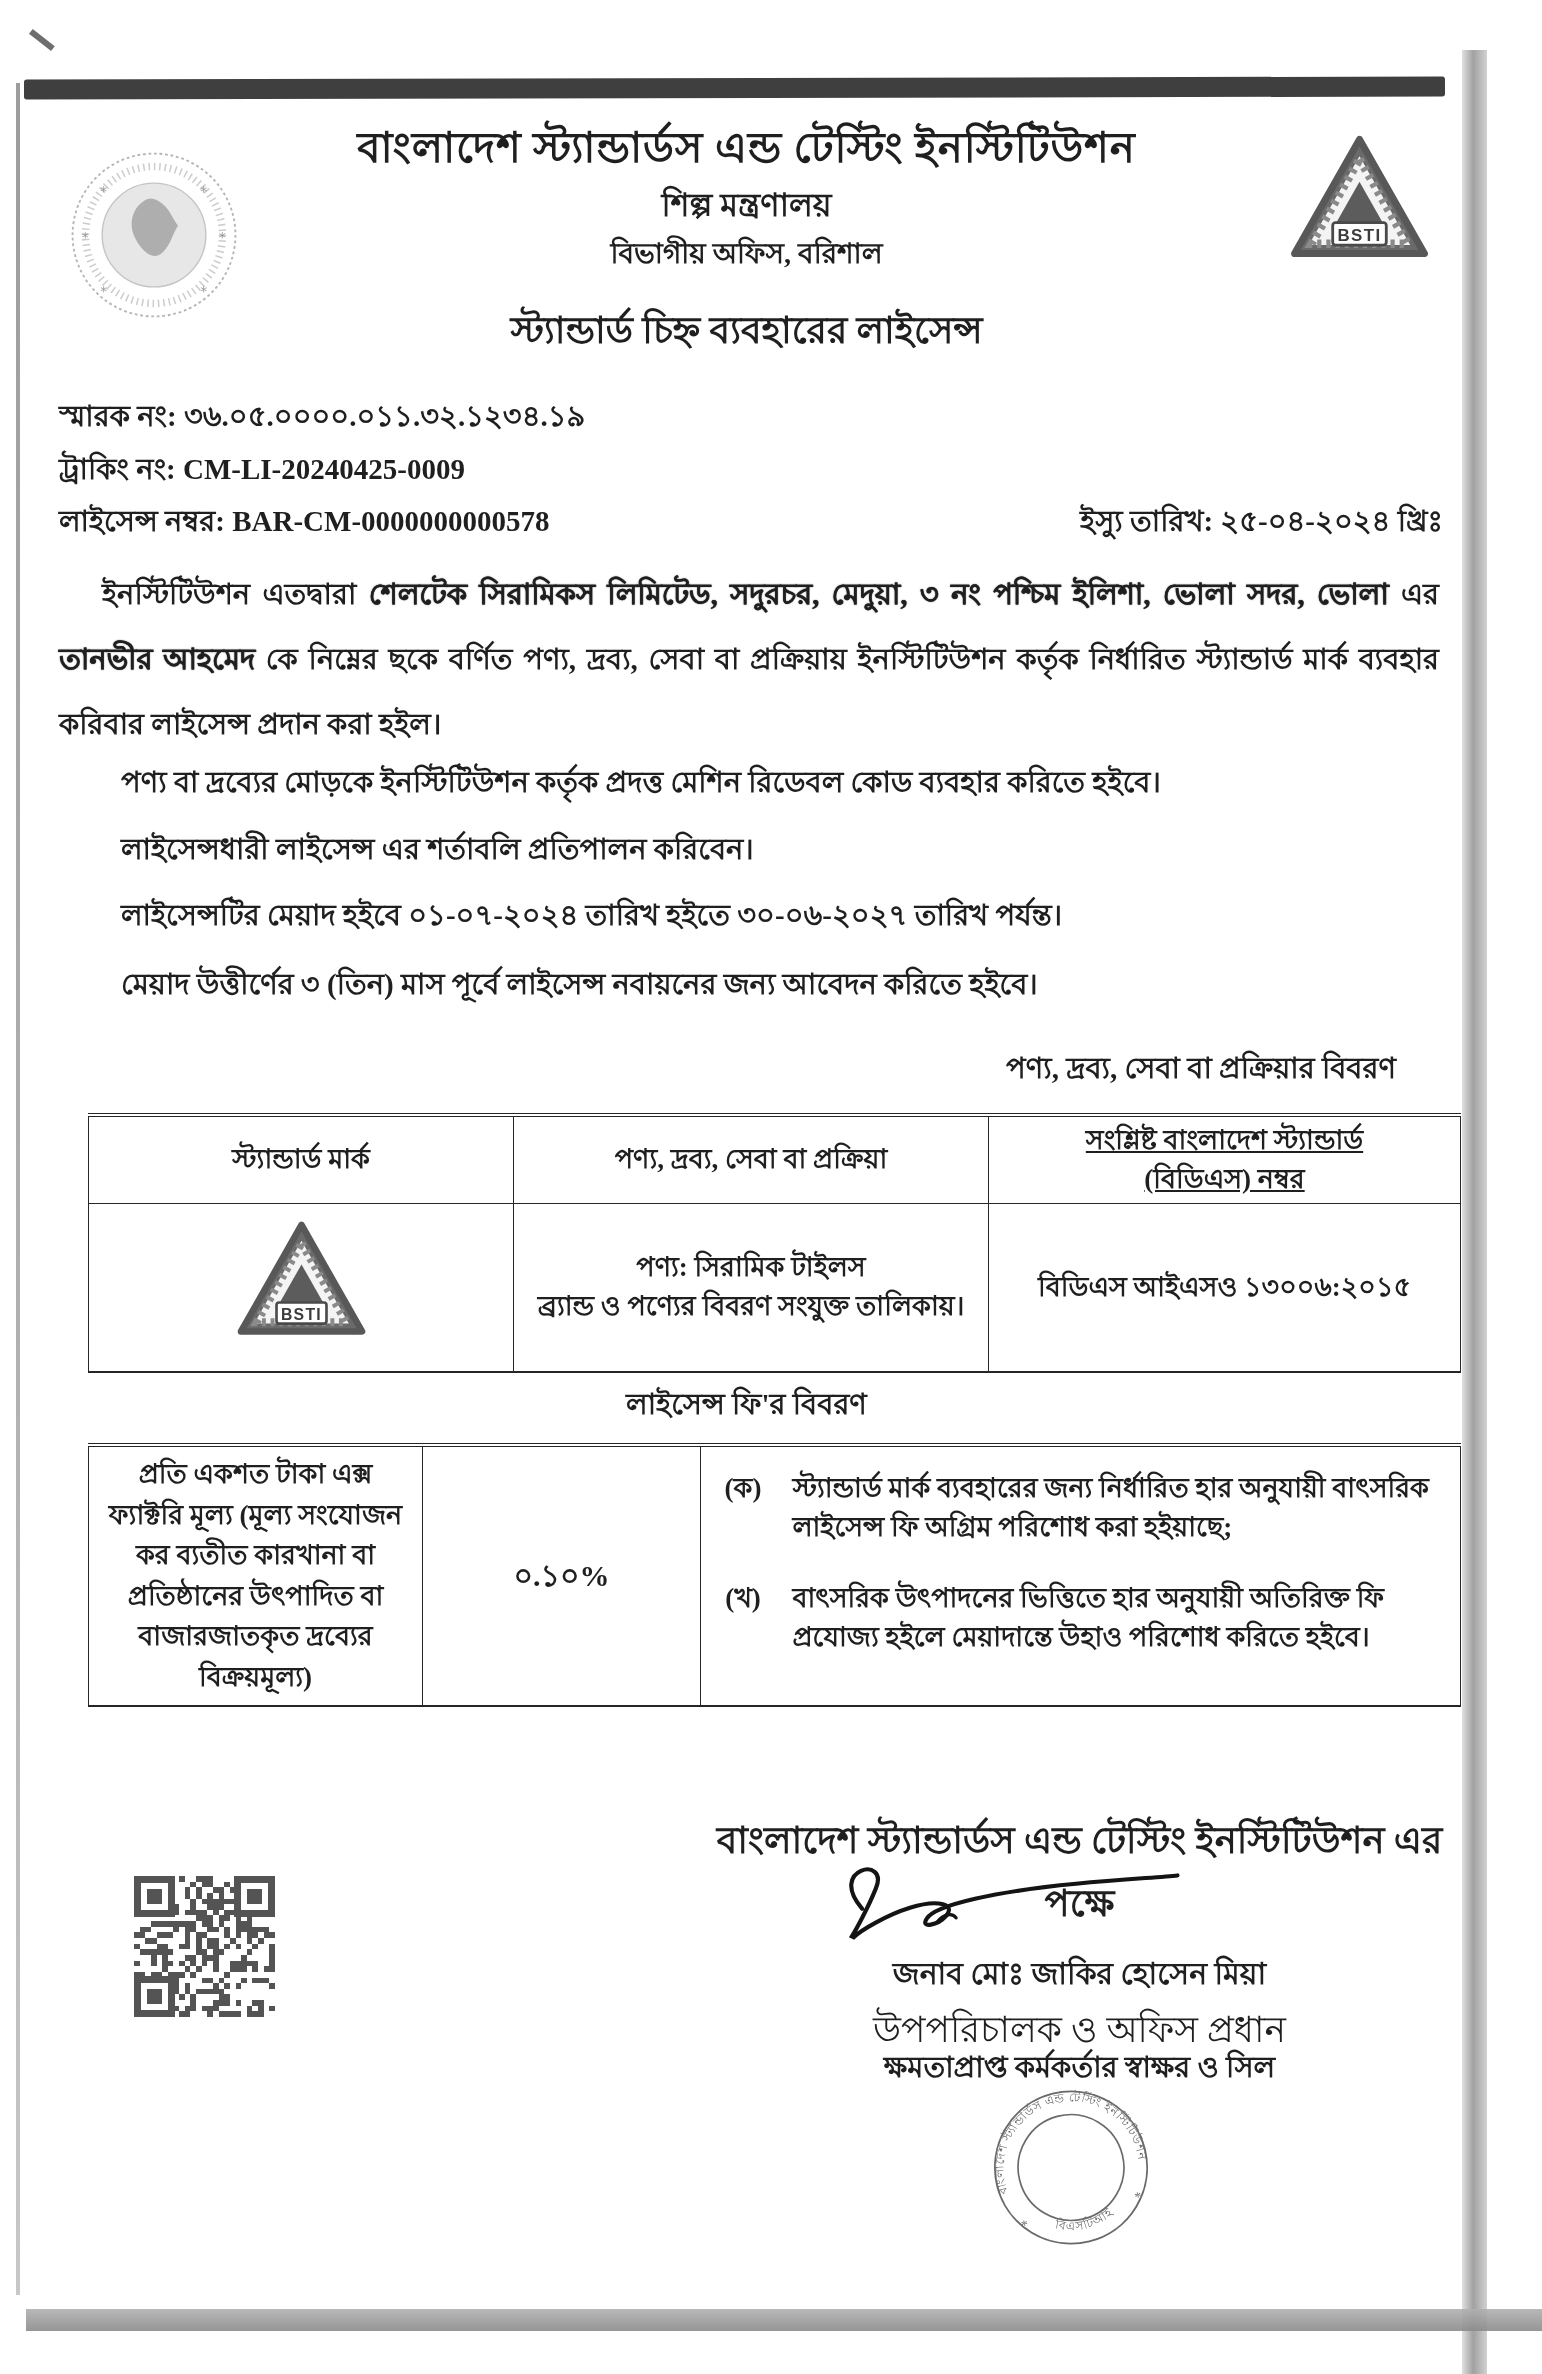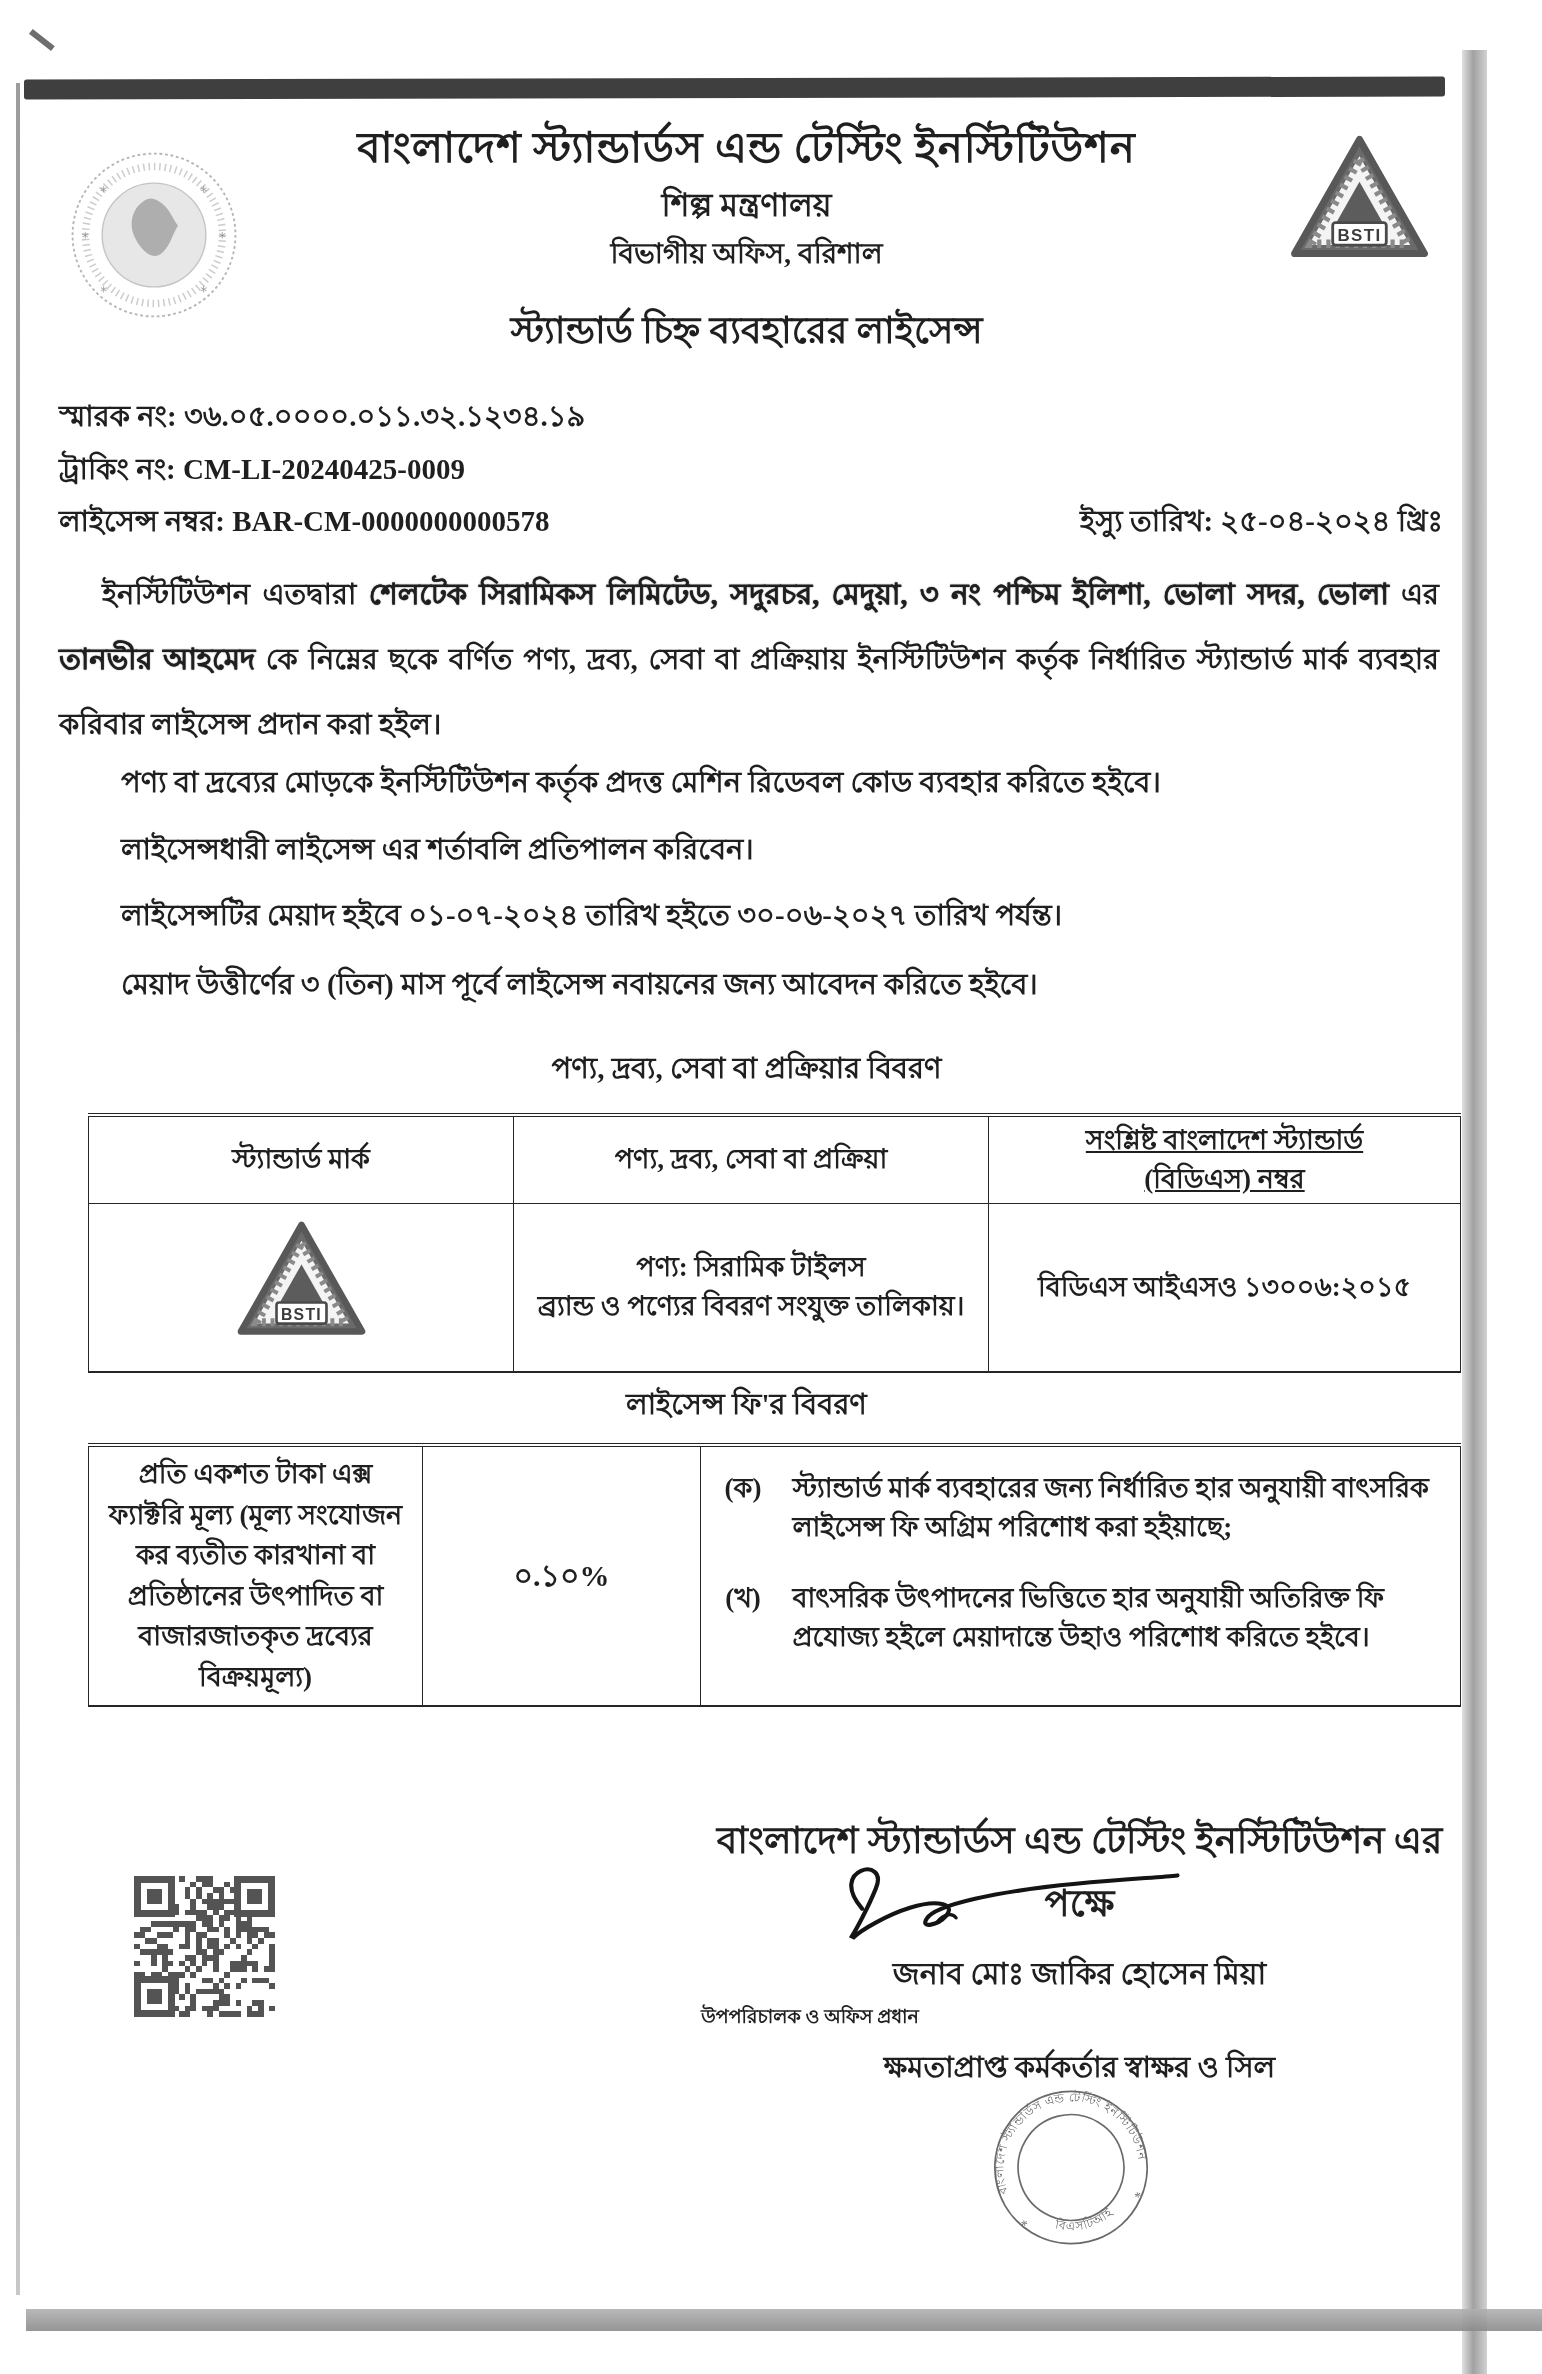--- a/index.html
+++ b/index.html
@@ -23,42 +23,42 @@
   .m1{top:393px;} .m2{top:446px;}
   .m3{top:498px;display:flex;justify-content:space-between;}
   
   .grant{left:59px;top:562px;width:1380px;font-size:29px;line-height:65px;text-align:justify;text-indent:43px;font-weight:600;}
   .grant b{font-weight:800;text-shadow:0 0 1.3px #333,0.4px 0.4px 0 #555;}
   
   .cond{left:121px;width:1317px;font-size:29px;font-weight:600;}
   .c1{top:759px;} .c2{top:826px;} .c3{top:892px;} .c4{top:961px;}
   
   .sec-title{left:97px;width:1299px;text-align:center;font-size:29px;font-weight:700;}
-  .t1{top:1045px;} .t2{top:1381px;}
+  .t1{top:1045px;text-align:right;} .t2{top:1381px;}
   
   table.doc{border-collapse:collapse;table-layout:fixed;width:1372px;}
   table.doc th,table.doc td{border:1.9px solid #262626;padding:3.7px 9.3px;font-size:27px;font-weight:600;
       text-align:center;vertical-align:middle;line-height:1.45;}
   table.doc{border-top:4.6px double #262626;border-bottom:2.8px solid #262626;}
   .prod-table{left:88px;top:1113px;}
   .prod-table tr.hd th{height:76px;}
   .prod-table tr.bd td{height:160px;}
   .fee-table{left:88px;top:1443px;}
   .fee-table tr.hd th{height:78px;}
   .fee-table tr.bd td{height:223px;}
   .fee-pay-cell{text-align:left !important;vertical-align:top !important;padding:22px 16.7px 7.4px 13px !important;}
   .pay-item{display:flex;gap:20.4px;align-items:flex-start;}
   .pay-item + .pay-item{margin-top:32px;}
   .pay-marker{flex:0 0 58px;text-align:center;}
   .pay-text{flex:1;}
   .rate-cell{font-size:30px !important;}
   
   .sig-behalf{left:701px;top:1811px;width:757px;text-align:center;font-size:37px;font-weight:600;}
   .sig-name{left:701px;top:1950px;width:757px;text-align:center;font-size:30px;font-weight:700;}
-  .sig-desig{left:701px;top:2002px;width:757px;text-align:left;font-size:19px;font-weight:700;}
+  .sig-desig{left:701px;top:2002px;width:757px;text-align:center;font-size:36px;font-weight:400;}
   .sig-note{left:701px;top:2044px;width:757px;text-align:center;font-size:29px;font-weight:600;}
   
   .qr{left:134px;top:1876px;width:141px;height:141px;opacity:.88;}
   .qr-mods{display:grid;grid-template-columns:repeat(25,1fr);grid-template-rows:repeat(25,1fr);width:141px;height:141px;}
   .qr-mods i{display:block;}
   .qr-mods i.on{background:#3d3d3d;}
   .qr-finder{position:absolute;width:41px;height:41px;background:#fff;border:7.4px solid #3d3d3d;box-sizing:border-box;}
   .qr-finder::after{content:"";position:absolute;left:5.6px;top:5.6px;width:15px;height:15px;background:#3d3d3d;}
   .qf1{left:0;top:0;} .qf2{right:0;top:0;} .qf3{left:0;bottom:0;}
 </style>

